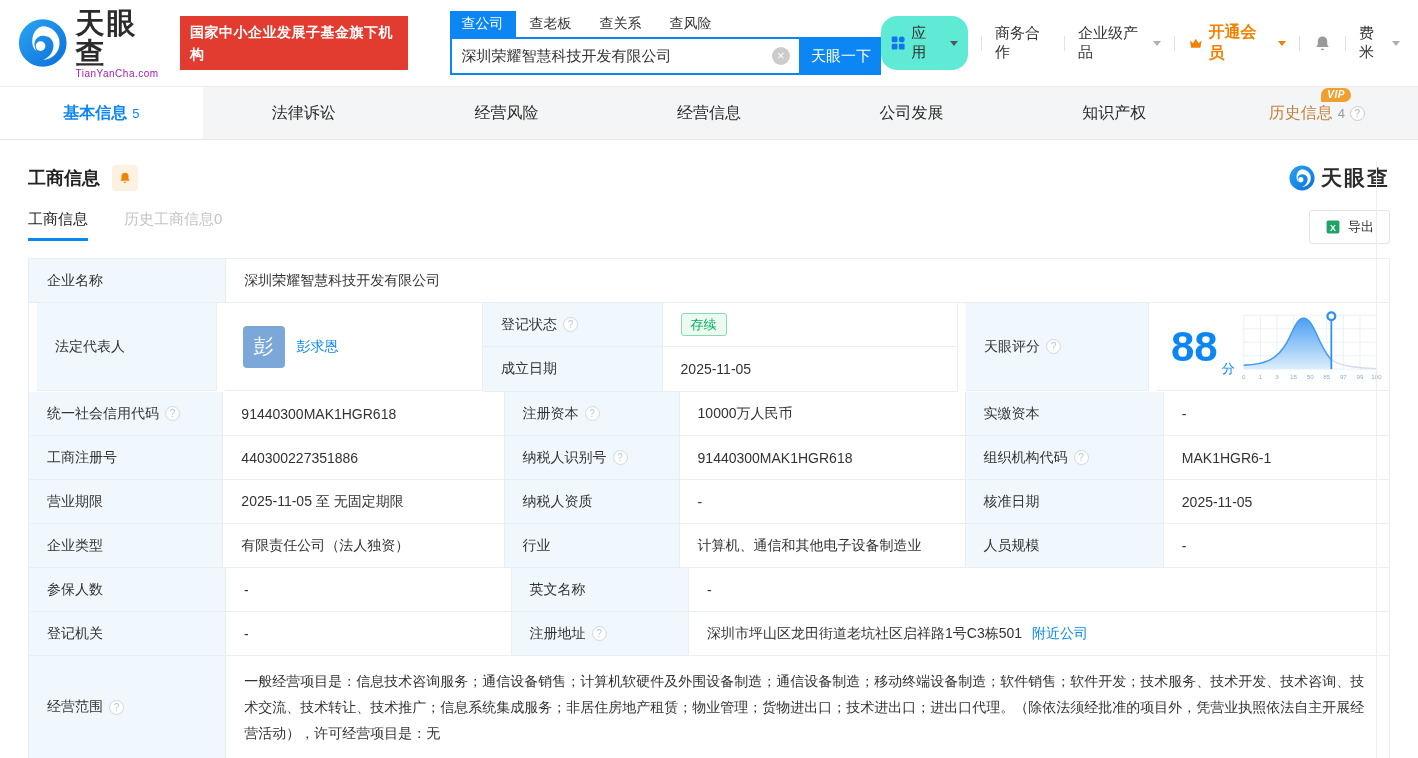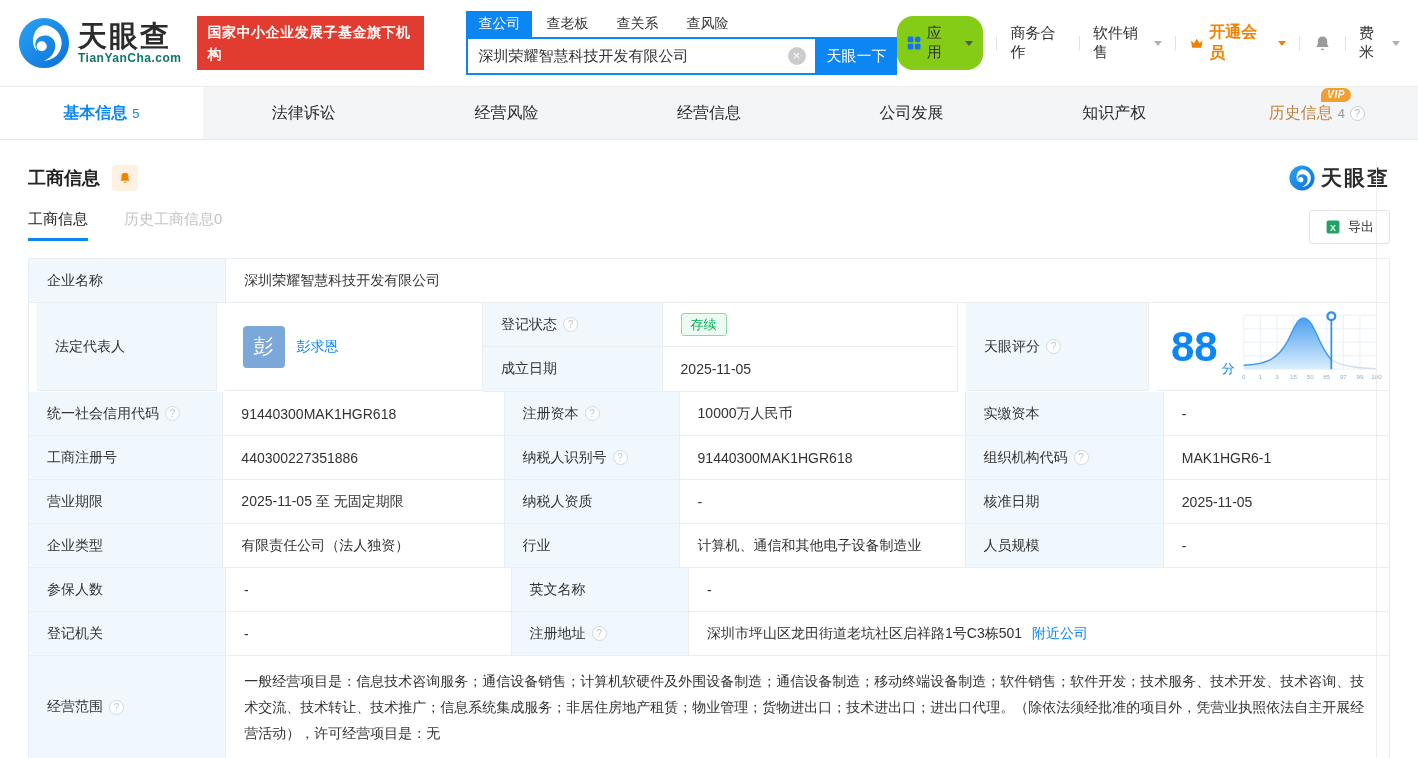--- a/index.html
+++ b/index.html
@@ -4,37 +4,37 @@
 <style>
   * { margin:0; padding:0; box-sizing:border-box; }
   html,body { width:1418px; height:758px; background:#fff; overflow:hidden;
     font-family:"Liberation Sans","DejaVu Sans",sans-serif; color:#333; }
 
   
   .hdr { height:87px; display:flex; align-items:center; padding:0 18px; border-bottom:1px solid #ededed; background:#fff; }
   .logo { display:flex; align-items:center; cursor:pointer; }
   .logo-txt { margin-left:8px; }
   .logo-name { font-size:29px; font-weight:bold; color:#2b2b2b; letter-spacing:2px; line-height:30px; }
-  .logo-dom { font-size:12px; font-weight:bold; color:#0f766e; letter-spacing:.5px; }
+  .logo-dom { font-size:10px; font-weight:normal; color:#a21caf; letter-spacing:.5px; }
   .promo { margin-left:16px; background:#e23b30; color:#fff; font-weight:bold; font-size:14px; padding:5px 10px; line-height:22px; }
   .promo .l1 { letter-spacing:6.5px; }
   .promo .l2 { letter-spacing:.5px; }
 
   .searchwrap { margin-left:42px; width:452px; }
   .stabs { display:flex; align-items:flex-end; font-size:14px; }
   .stab { padding:4px 14px; color:#333; cursor:pointer; }
   .stab.active { background:#0c86f2; color:#fff; padding:4px 12px; }
   .srow { display:flex; height:38px; }
   .sinput { flex:1; border:2px solid #0c86f2; background:#fff; position:relative; display:flex; align-items:center; }
   .sinput input { border:none; outline:none; width:100%; font-size:15px; color:#333; padding:0 36px 0 10px; font-family:inherit; background:transparent; }
   .sclear { position:absolute; right:9px; width:18px; height:18px; border-radius:50%; background:#ccc; color:#fff; font-size:13px; line-height:17px; text-align:center; cursor:pointer; }
   .sbtn { width:80px; background:#0c86f2; color:#fff; border:none; font-size:15px; cursor:pointer; font-family:inherit; }
 
   .rnav { margin-left:auto; display:flex; align-items:center; font-size:15px; color:#333; }
-  .chip { background:#84cc16; border-radius:16px; padding:8px 10px; display:flex; align-items:center; gap:6px; cursor:pointer; }
+  .chip { background:#5eead4; border-radius:16px; padding:8px 10px; display:flex; align-items:center; gap:6px; cursor:pointer; }
   .vsep { width:1px; height:15px; background:#e2e2e2; margin:0 13px; }
   .rnav a, .rnav .navitem { color:#333; text-decoration:none; cursor:pointer; display:flex; align-items:center; }
   .vip { color:#f08200; font-weight:bold; font-size:16px; display:flex; align-items:center; gap:5px; cursor:pointer; }
   .caret { display:inline-block; width:0; height:0; border-left:4px solid transparent; border-right:4px solid transparent; border-top:5px solid #555; margin-left:6px; }
   .caret.gray { border-top-color:#b0b0b0; }
   .caret.orange { border-top-color:#f08200; }
   .bellbtn { cursor:pointer; display:flex; align-items:center; }
 
   
   .tabbar { height:53px; background:#f4f5f6; border-bottom:1px solid #e7e7e7; display:flex; }
@@ -139,21 +139,21 @@
         <rect x="1" y="11" width="8" height="8" rx="1.5" fill="#1272f0"></rect>
         <rect x="11" y="11" width="8" height="8" rx="1.5" fill="#1272f0"></rect>
       </svg>
       <span>应用</span>
       <span class="caret"></span>
     </div>
     <span class="vsep"></span>
     <a>商务合作</a>
     <span class="vsep"></span>
     <span class="navitem">
-      <span>软件销售</span>
+      <span>企业级产品</span>
       <span class="caret gray"></span>
     </span>
     <span class="vsep"></span>
     <span class="vip">
       <svg width="17" height="17" viewBox="0 0 24 24">
         <path d="M3 7.5l4.8 4.2L12 4.5l4.2 7.2L21 7.5l-1.8 11H4.8L3 7.5z" fill="#f08200"></path>
       </svg>
       <span>开通会员</span>
       <span class="caret orange"></span>
     </span>

